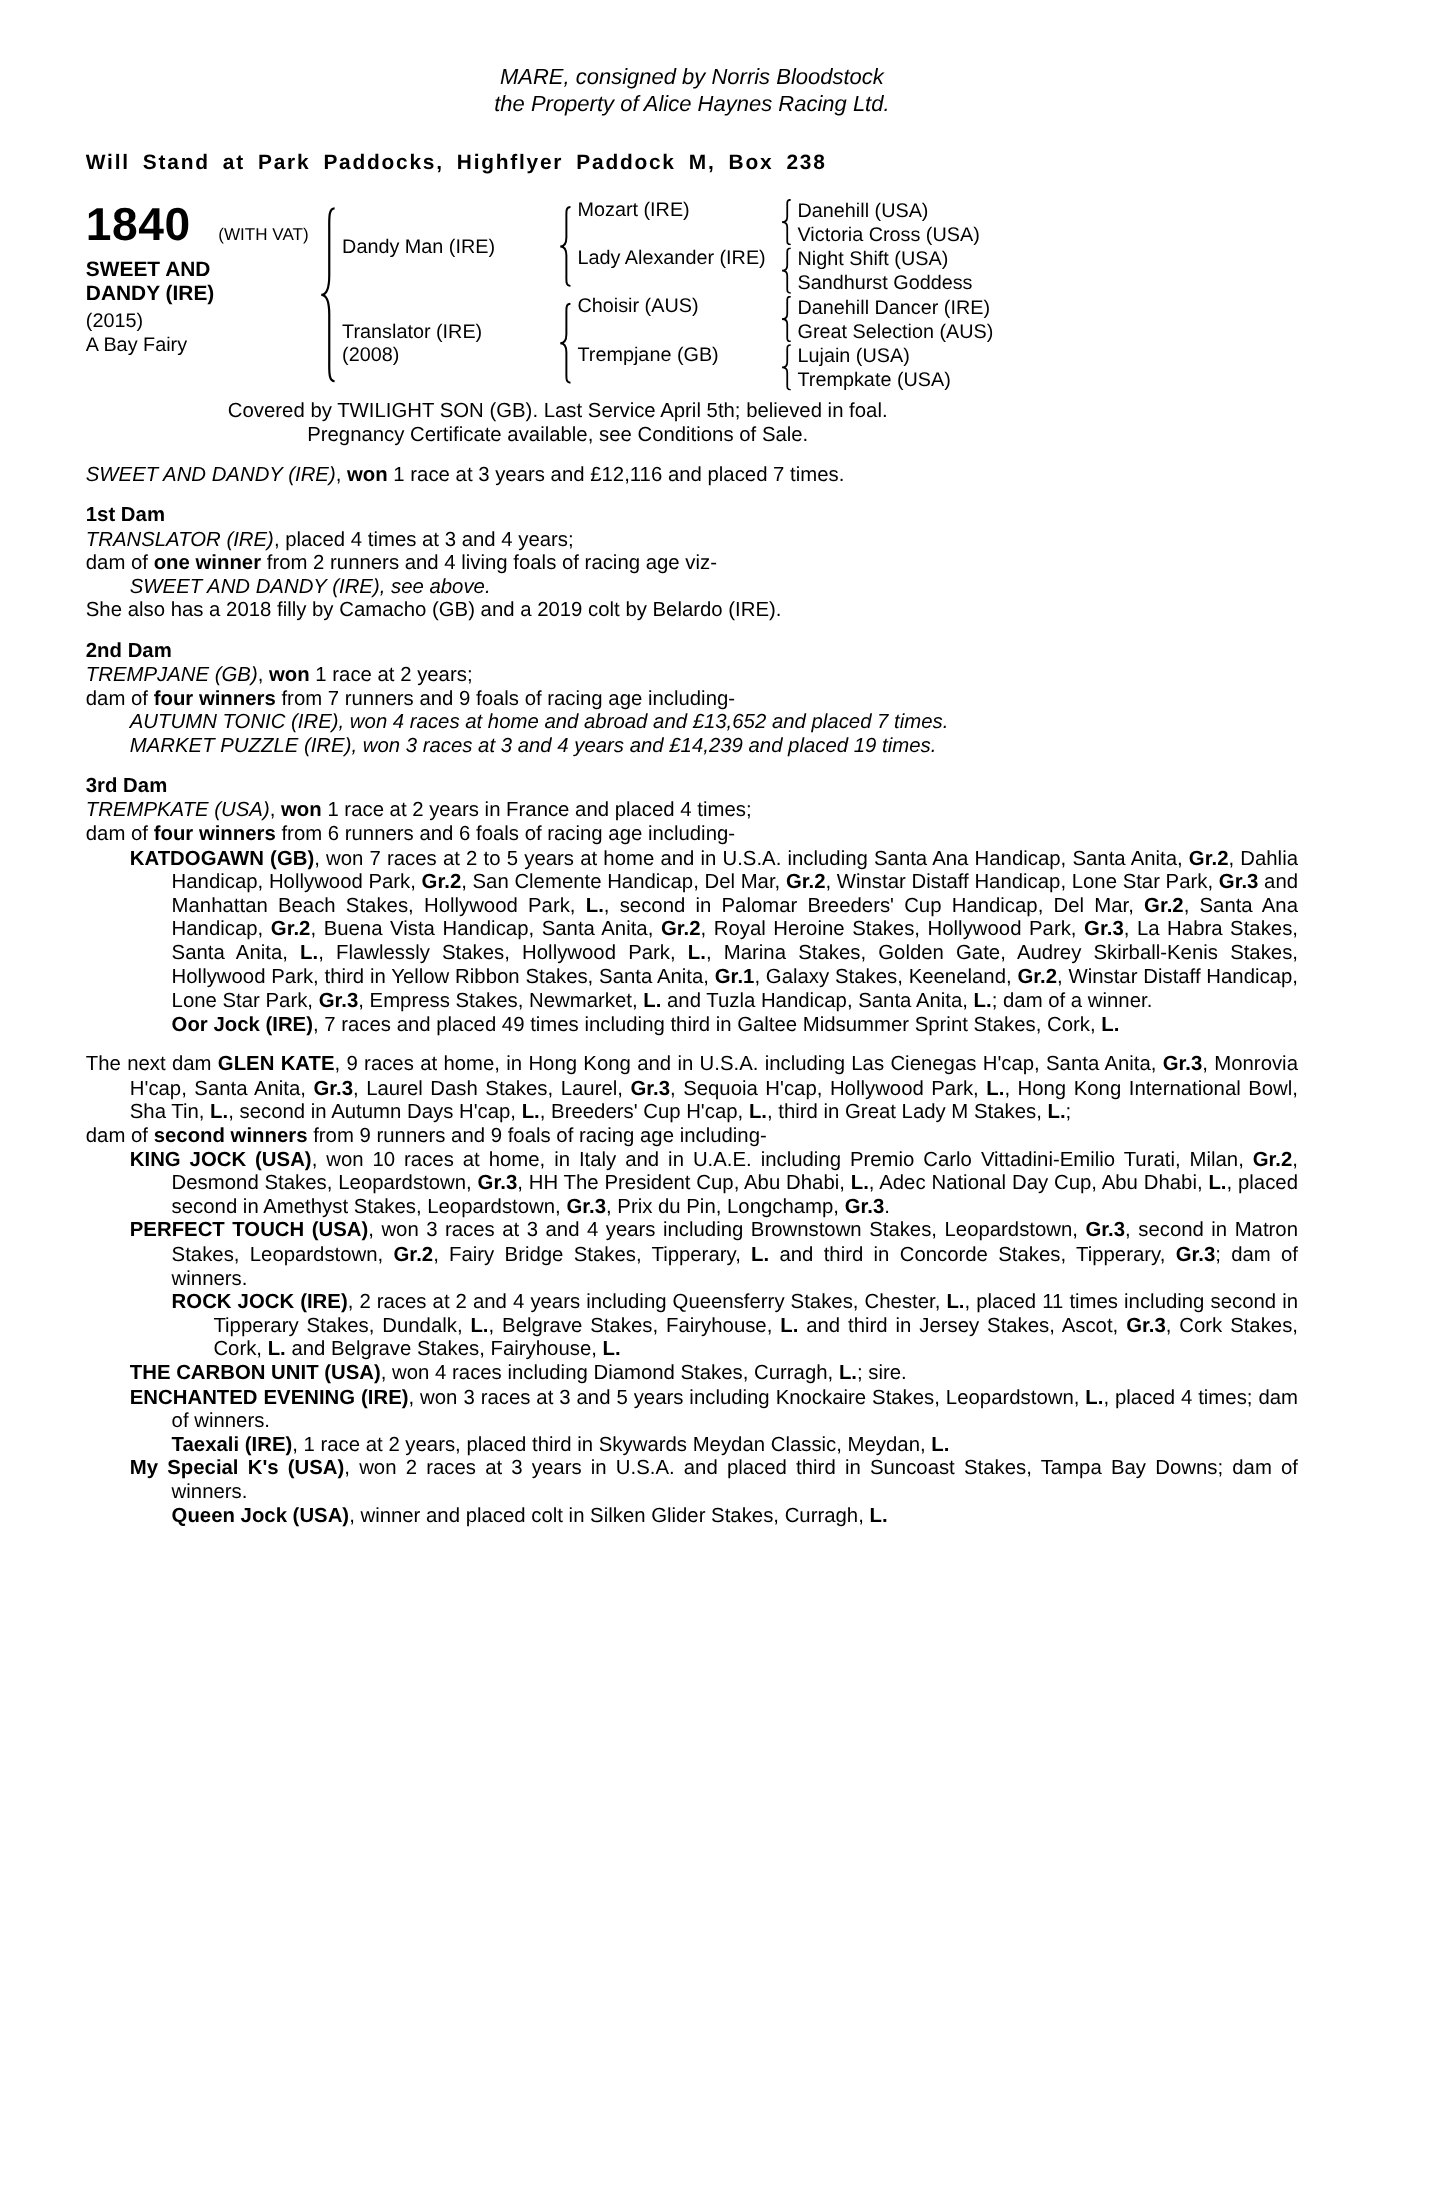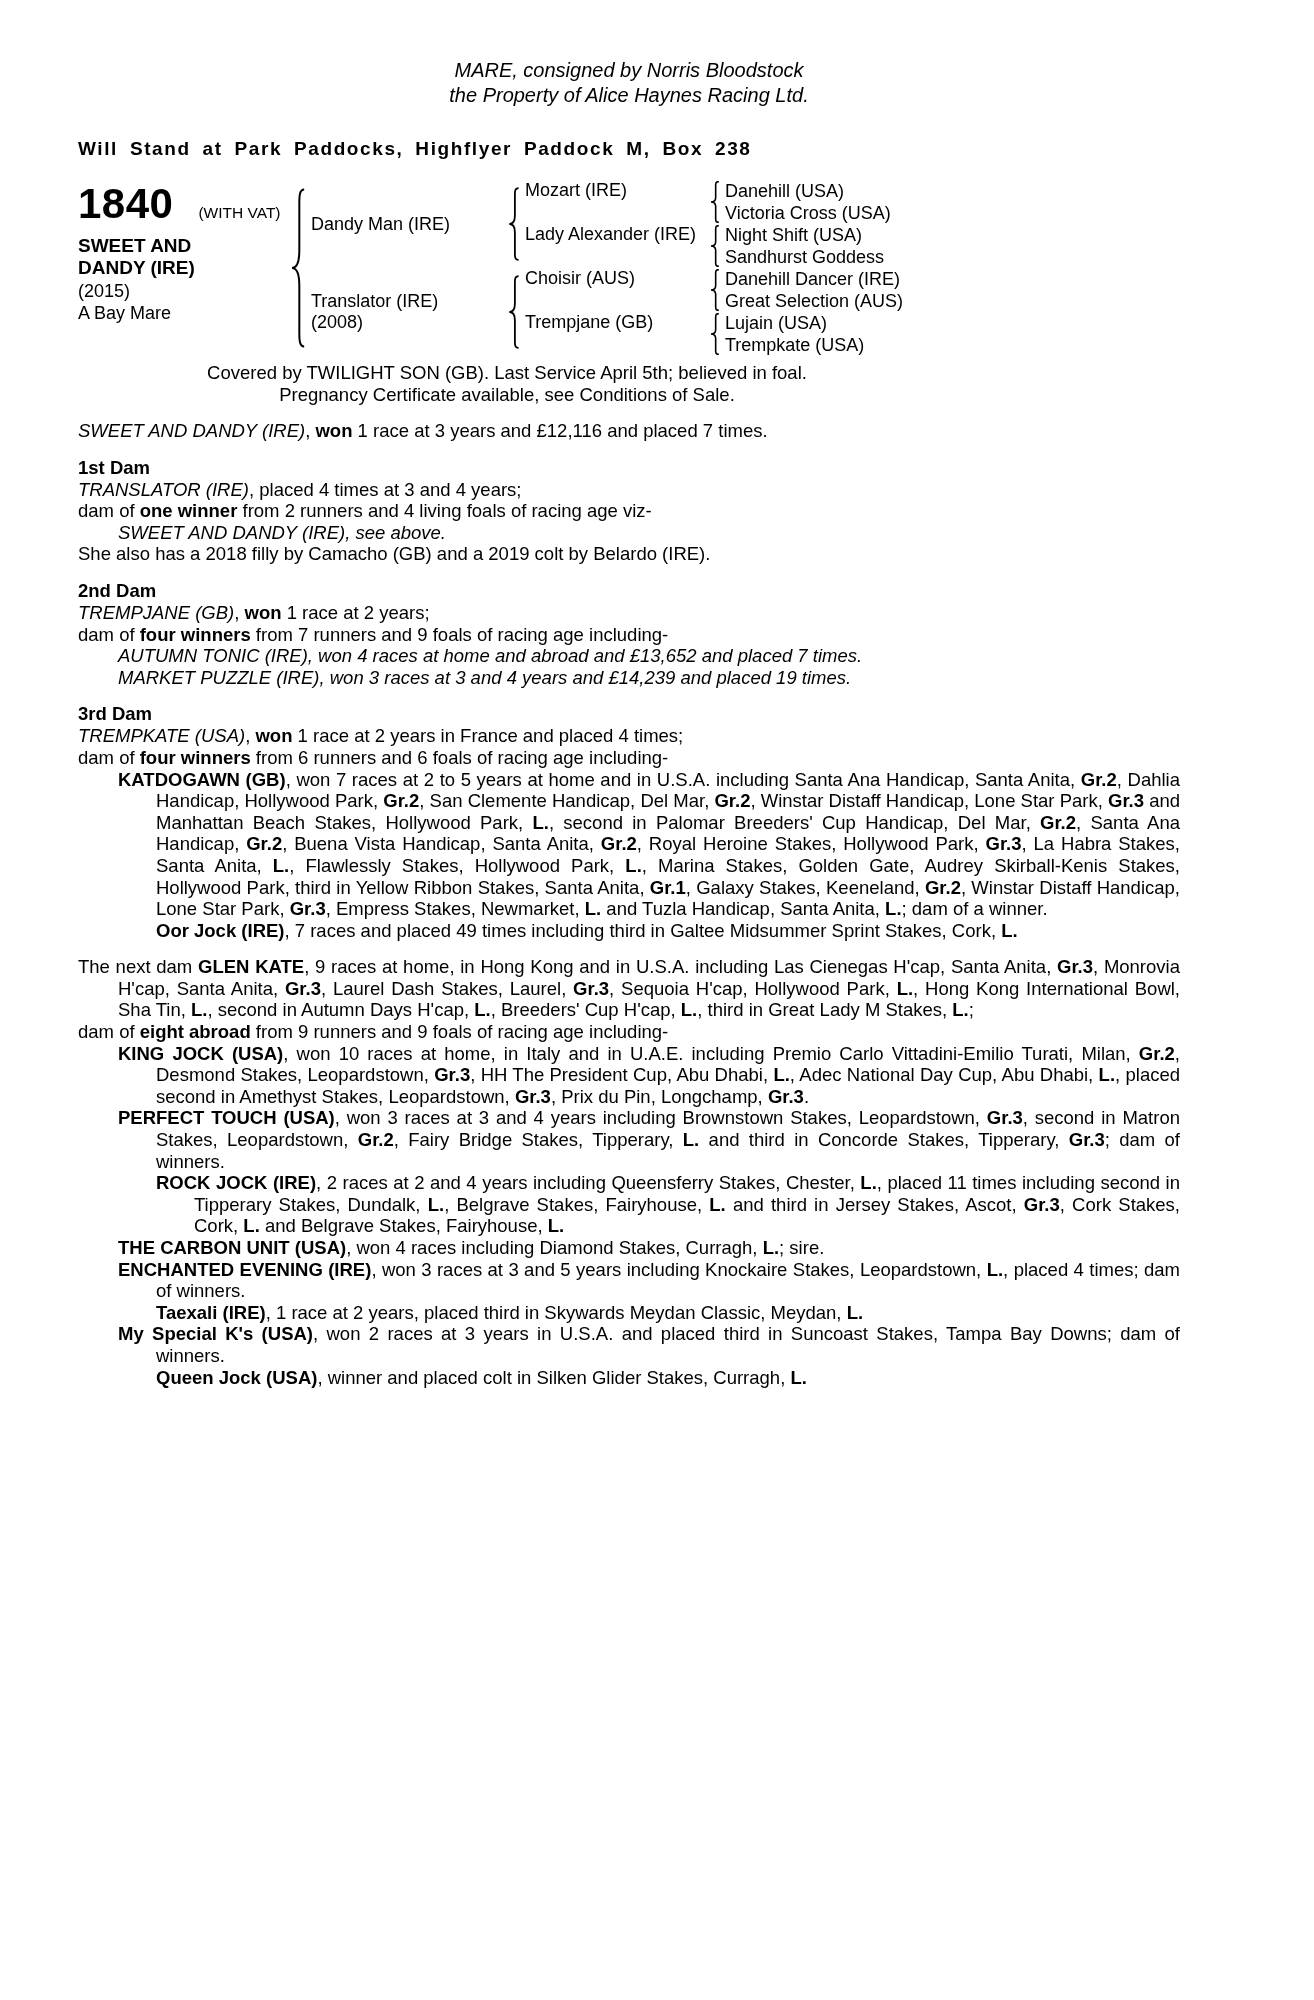--- a/index.html
+++ b/index.html
@@ -72,21 +72,21 @@
 
   <div class="pedigree">
 
     <div class="lot-col">
       <div>
         <span class="lot-number">1840</span>
         <span class="lot-vat">(WITH VAT)</span>
       </div>
       <div class="lot-name">SWEET AND DANDY (IRE)</div>
       <div class="lot-year">(2015)</div>
-      <div class="lot-desc">A Bay Mare</div>
+      <div class="lot-desc">A Bay Fairy</div>
     </div>
 
     <div class="bracecol bc1">
       <svg class="brace-big" viewBox="0 0 14 100" preserveAspectRatio="none">
           <path d="M12.5 1.5 C8 1.5 8.5 7 8.5 13 L8.5 39 C8.5 46 7 50 2.5 50 C7 50 8.5 54 8.5 61 L8.5 87 C8.5 93 8 98.5 12.5 98.5" fill="none" stroke="#000" stroke-width="2" vector-effect="non-scaling-stroke"></path>
         </svg>
     </div>
 
     <div class="g1col">
       <div class="g1cell">
@@ -188,21 +188,21 @@
   <div class="block">
     <div class="heading">3rd Dam</div>
     <p class="para"><span class="i">TREMPKATE (USA)</span><span>, </span><span class="b">won</span><span> 1 race at 2 years in France and placed 4 times;</span></p>
     <p class="para"><span>dam of </span><span class="b">four winners</span><span> from 6 runners and 6 foals of racing age including-</span></p>
     <p class="para h1"><span class="b">KATDOGAWN (GB)</span><span>, won 7 races at 2 to 5 years at home and in U.S.A. including Santa Ana Handicap, Santa Anita, </span><span class="b">Gr.2</span><span>, Dahlia Handicap, Hollywood Park, </span><span class="b">Gr.2</span><span>, San Clemente Handicap, Del Mar, </span><span class="b">Gr.2</span><span>, Winstar Distaff Handicap, Lone Star Park, </span><span class="b">Gr.3</span><span> and Manhattan Beach Stakes, Hollywood Park, </span><span class="b">L.</span><span>, second in Palomar Breeders' Cup Handicap, Del Mar, </span><span class="b">Gr.2</span><span>, Santa Ana Handicap, </span><span class="b">Gr.2</span><span>, Buena Vista Handicap, Santa Anita, </span><span class="b">Gr.2</span><span>, Royal Heroine Stakes, Hollywood Park, </span><span class="b">Gr.3</span><span>, La Habra Stakes, Santa Anita, </span><span class="b">L.</span><span>, Flawlessly Stakes, Hollywood Park, </span><span class="b">L.</span><span>, Marina Stakes, Golden Gate, Audrey Skirball-Kenis Stakes, Hollywood Park, third in Yellow Ribbon Stakes, Santa Anita, </span><span class="b">Gr.1</span><span>, Galaxy Stakes, Keeneland, </span><span class="b">Gr.2</span><span>, Winstar Distaff Handicap, Lone Star Park, </span><span class="b">Gr.3</span><span>, Empress Stakes, Newmarket, </span><span class="b">L.</span><span> and Tuzla Handicap, Santa Anita, </span><span class="b">L.</span><span>; dam of a winner.</span></p>
     <p class="para h2b"><span class="b">Oor Jock (IRE)</span><span>, 7 races and placed 49 times including third in Galtee Midsummer Sprint Stakes, Cork, </span><span class="b">L.</span></p>
   </div>
 
   <div class="block">
     <p class="para h0"><span>The next dam </span><span class="b">GLEN KATE</span><span>, 9 races at home, in Hong Kong and in U.S.A. including Las Cienegas H'cap, Santa Anita, </span><span class="b">Gr.3</span><span>, Monrovia H'cap, Santa Anita, </span><span class="b">Gr.3</span><span>, Laurel Dash Stakes, Laurel, </span><span class="b">Gr.3</span><span>, Sequoia H'cap, Hollywood Park, </span><span class="b">L.</span><span>, Hong Kong International Bowl, Sha Tin, </span><span class="b">L.</span><span>, second in Autumn Days H'cap, </span><span class="b">L.</span><span>, Breeders' Cup H'cap, </span><span class="b">L.</span><span>, third in Great Lady M Stakes, </span><span class="b">L.</span><span>;</span></p>
-    <p class="para"><span>dam of </span><span class="b">eight abroad</span><span> from 9 runners and 9 foals of racing age including-</span></p>
+    <p class="para"><span>dam of </span><span class="b">second winners</span><span> from 9 runners and 9 foals of racing age including-</span></p>
     <p class="para h1"><span class="b">KING JOCK (USA)</span><span>, won 10 races at home, in Italy and in U.A.E. including Premio Carlo Vittadini-Emilio Turati, Milan, </span><span class="b">Gr.2</span><span>, Desmond Stakes, Leopardstown, </span><span class="b">Gr.3</span><span>, HH The President Cup, Abu Dhabi, </span><span class="b">L.</span><span>, Adec National Day Cup, Abu Dhabi, </span><span class="b">L.</span><span>, placed second in Amethyst Stakes, Leopardstown, </span><span class="b">Gr.3</span><span>, Prix du Pin, Longchamp, </span><span class="b">Gr.3</span><span>.</span></p>
     <p class="para h1"><span class="b">PERFECT TOUCH (USA)</span><span>, won 3 races at 3 and 4 years including Brownstown Stakes, Leopardstown, </span><span class="b">Gr.3</span><span>, second in Matron Stakes, Leopardstown, </span><span class="b">Gr.2</span><span>, Fairy Bridge Stakes, Tipperary, </span><span class="b">L.</span><span> and third in Concorde Stakes, Tipperary, </span><span class="b">Gr.3</span><span>; dam of winners.</span></p>
     <p class="para h2"><span class="b">ROCK JOCK (IRE)</span><span>, 2 races at 2 and 4 years including Queensferry Stakes, Chester, </span><span class="b">L.</span><span>, placed 11 times including second in Tipperary Stakes, Dundalk, </span><span class="b">L.</span><span>, Belgrave Stakes, Fairyhouse, </span><span class="b">L.</span><span> and third in Jersey Stakes, Ascot, </span><span class="b">Gr.3</span><span>, Cork Stakes, Cork, </span><span class="b">L.</span><span> and Belgrave Stakes, Fairyhouse, </span><span class="b">L.</span></p>
     <p class="para h1"><span class="b">THE CARBON UNIT (USA)</span><span>, won 4 races including Diamond Stakes, Curragh, </span><span class="b">L.</span><span>; sire.</span></p>
     <p class="para h1"><span class="b">ENCHANTED EVENING (IRE)</span><span>, won 3 races at 3 and 5 years including Knockaire Stakes, Leopardstown, </span><span class="b">L.</span><span>, placed 4 times; dam of winners.</span></p>
     <p class="para h2"><span class="b">Taexali (IRE)</span><span>, 1 race at 2 years, placed third in Skywards Meydan Classic, Meydan, </span><span class="b">L.</span></p>
     <p class="para h1"><span class="b">My Special K's (USA)</span><span>, won 2 races at 3 years in U.S.A. and placed third in Suncoast Stakes, Tampa Bay Downs; dam of winners.</span></p>
     <p class="para h2"><span class="b">Queen Jock (USA)</span><span>, winner and placed colt in Silken Glider Stakes, Curragh, </span><span class="b">L.</span></p>
   </div>
 

